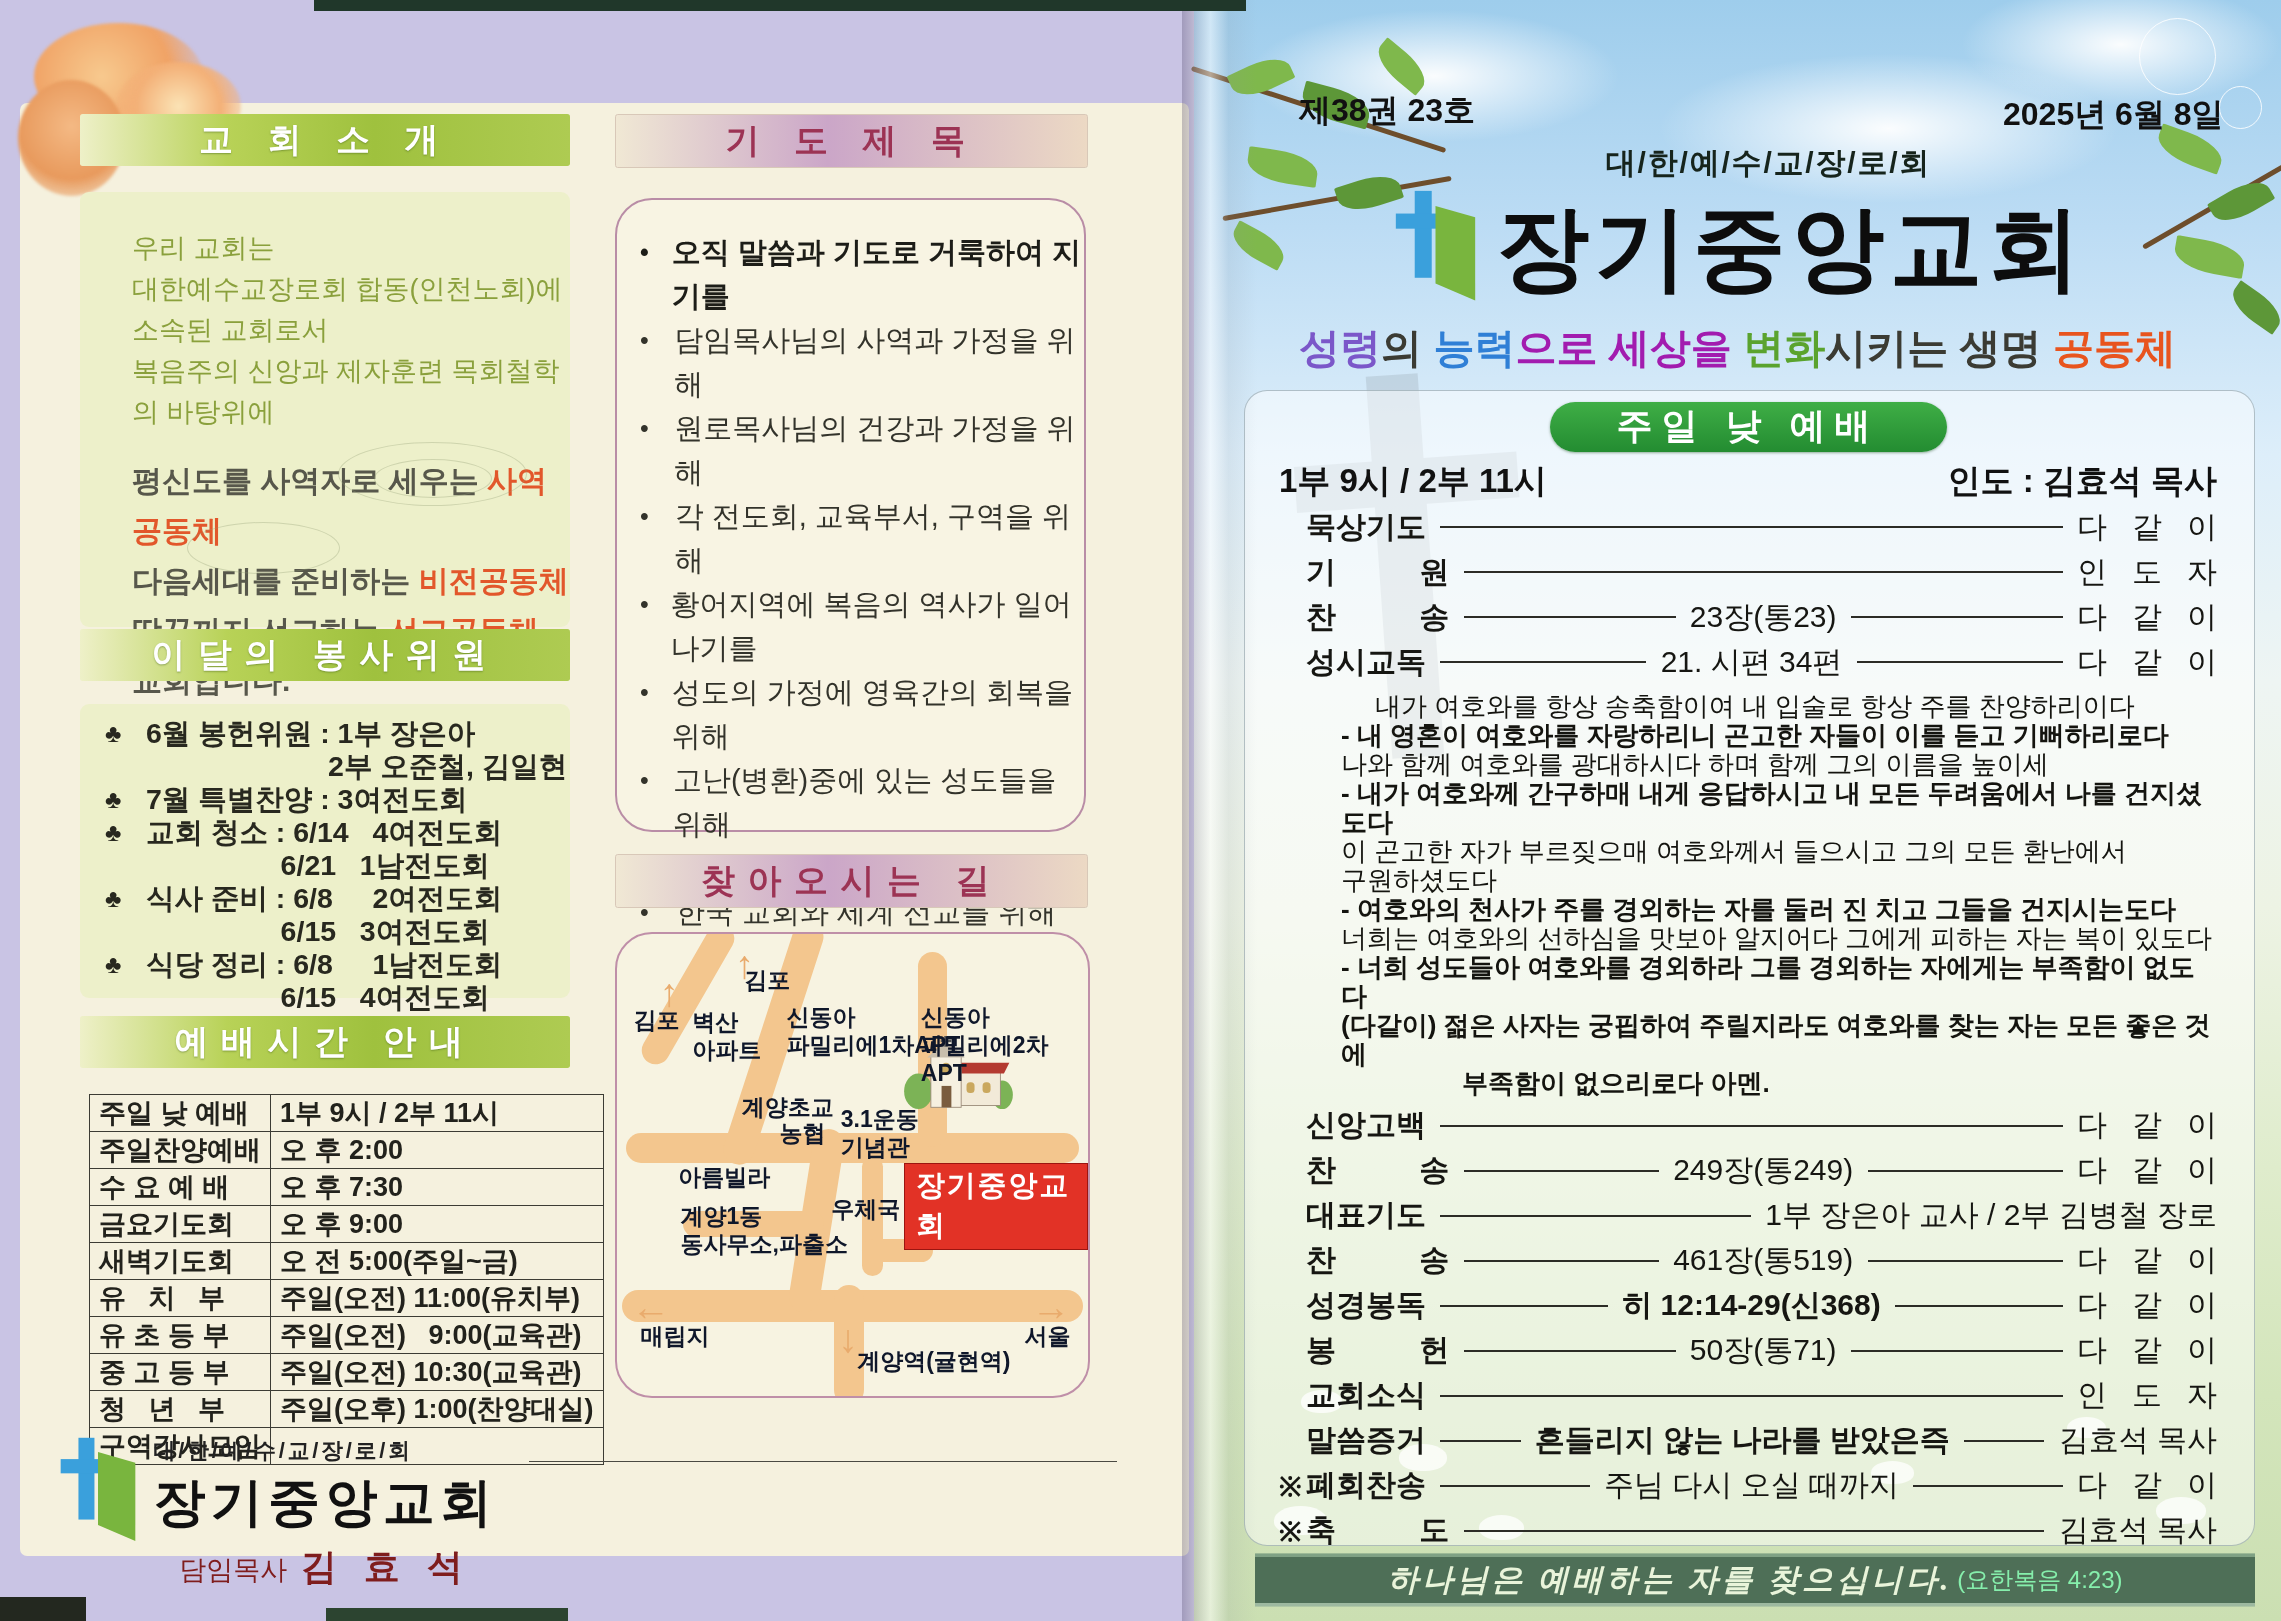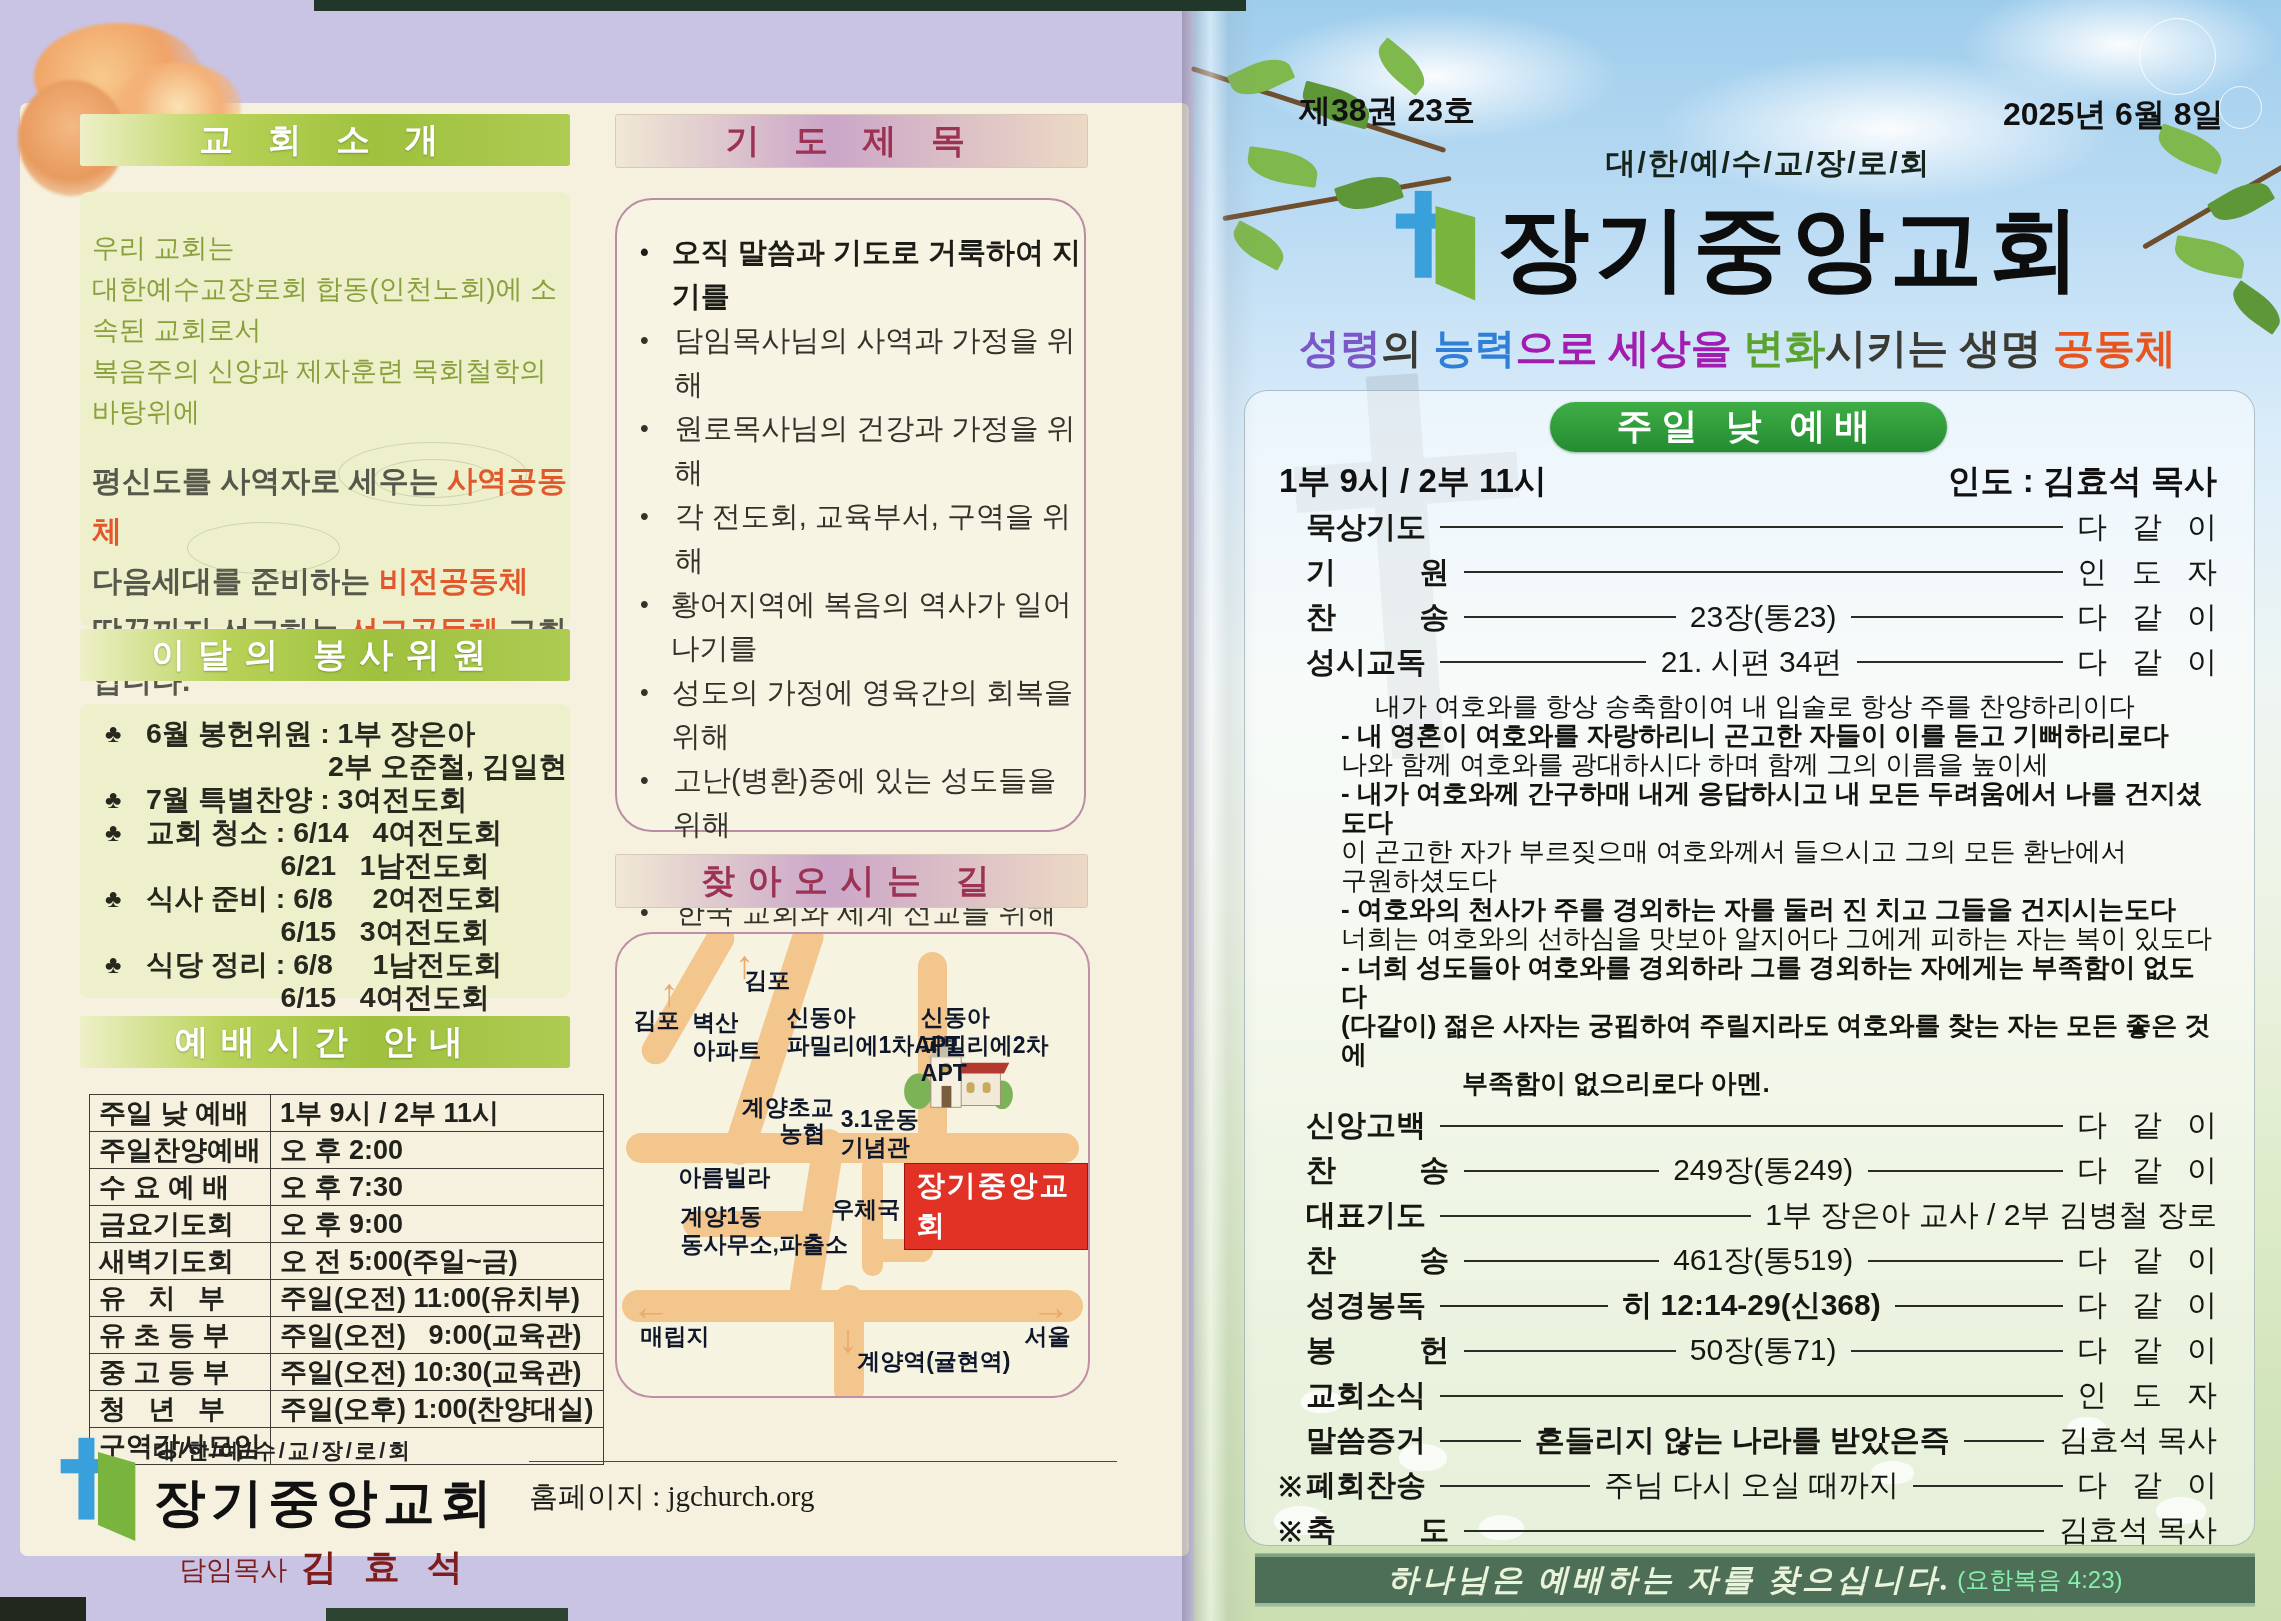--- a/index.html
+++ b/index.html
@@ -10,21 +10,21 @@
              background:#f5f1de;border-radius:7.1px;}
   .flower{position:absolute;border-radius:50%;filter:blur(1.8px);}
   .ripple{position:absolute;border:1.8px solid rgba(150,160,120,.35);border-radius:50%;}
   .sec-hdr{position:absolute;height:52px;display:flex;align-items:center;justify-content:center;
            font-size:34px;font-weight:700;letter-spacing:12.5px;border-radius:2.7px;}
   .hdr-green{background:linear-gradient(90deg,#eef0c8 0%,#b8d257 30%,#9fc13e 60%,#aecb52 100%);
              color:#fff;text-shadow:0 0.9px 1.8px rgba(60,90,20,.45);}
   .hdr-purple{background:linear-gradient(90deg,#f0e8d4 0%,#cba6c8 45%,#ecd9c4 100%);
               color:#9c3354;border:0.9px solid #d8c8b8;}
   .panel-green{position:absolute;background:#edf0ca;border-radius:9px;}
-  .intro-line{padding-left:12px;}
+  .intro-line{padding-left:12px;margin-left:40px;}
   .intro-green{font-size:27px;line-height:41px;color:#8aa03c;font-weight:500;}
   .intro-big{font-size:30px;line-height:50px;font-weight:700;color:#57574b;}
   .intro-big .red{color:#e2572b;}
   .gap-line{height:23px;}
   .vol-line{display:flex;font-size:28.5px;line-height:33px;font-weight:600;color:#28281f;
             white-space:pre;padding-left:25px;}
   .vol-line .club{width:41px;font-size:25px;}
   table.sched{border-collapse:collapse;width:100%;height:100%;}
   table.sched td{border:1.8px solid #3c3c34;font-size:27px;font-weight:600;color:#22221c;
                  padding:0 9px;white-space:pre;}
@@ -212,21 +212,20 @@
       <div class="church-name">장기중앙교회</div>
       <div class="pastor-line">
         <span>담임목사</span>
         &nbsp;<b>김 효 석</b>
       </div>
     </div>
   </div>
 
   <div class="contact" style="left:529px;top:1461px;width:606px;">
     <div class="rule"></div>
-    <div class="l2">홈페이지 : jgchurch.org</div>
   </div>
 
   <div class="sec-hdr hdr-purple" style="left:615px;top:114px;width:471px;">기 도 제 목</div>
   <div class="prayer-box" style="left:615px;top:198px;width:471px;height:634px;padding-top:30px;box-sizing:border-box;">
     <div id="prayer-items">
         <div class="prayer-item bold">
           <span class="dot">•</span>
           <span>오직 말씀과 기도로 거룩하여 지기를</span>
         </div>
         <div class="prayer-item">

